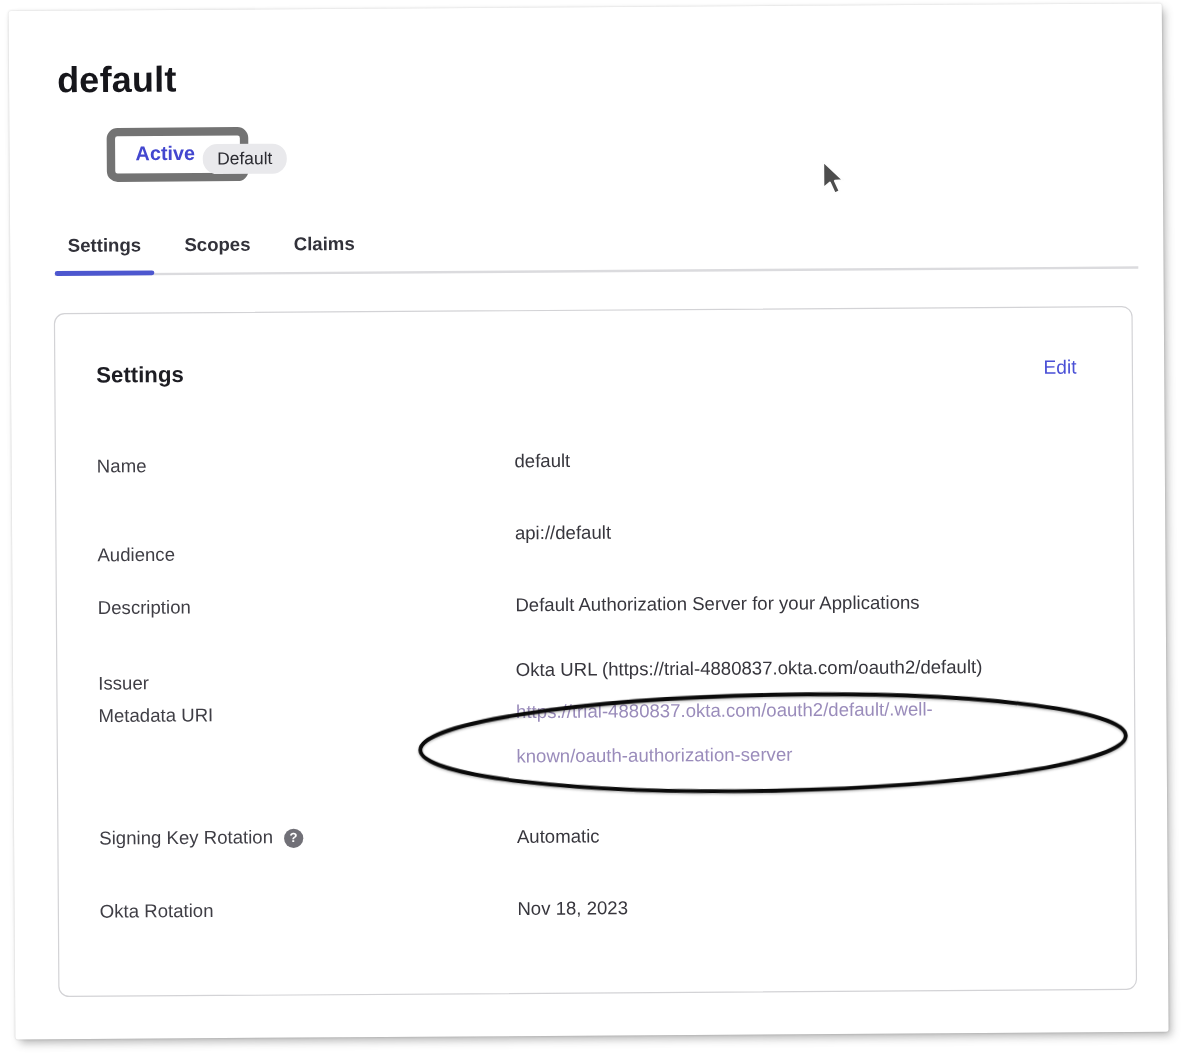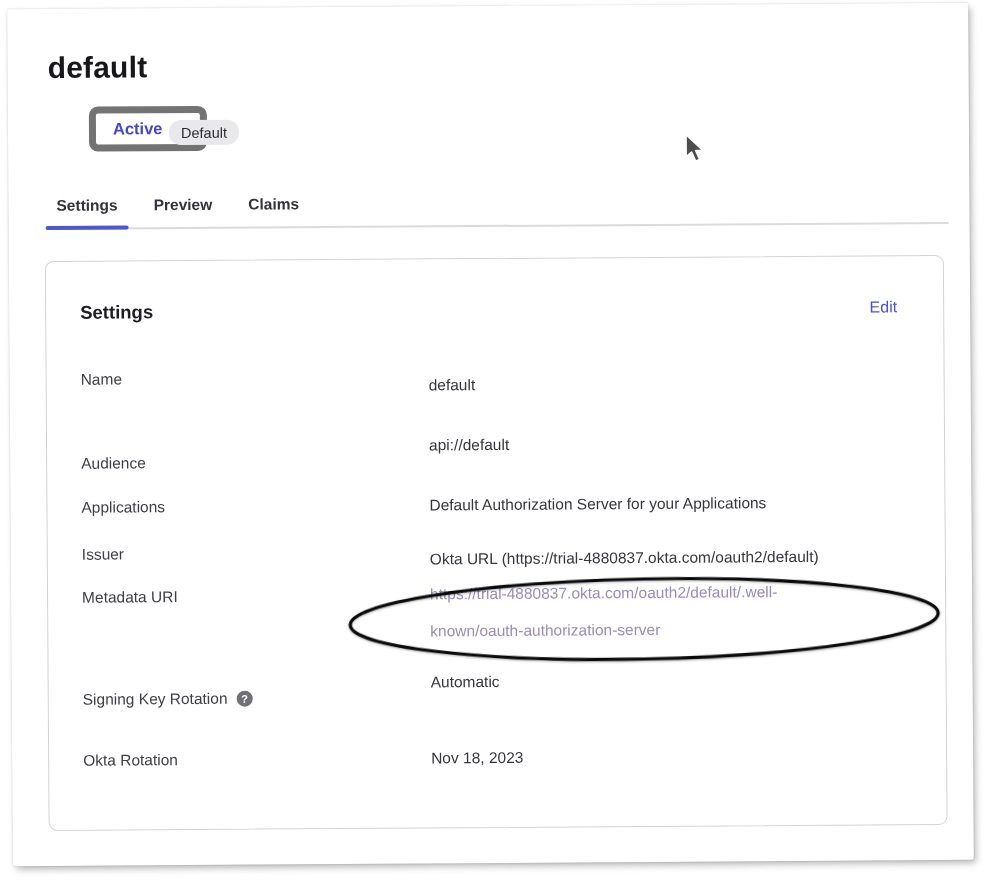--- a/index.html
+++ b/index.html
@@ -43,51 +43,51 @@
 
     <button class="status-btn">
       <span>Active</span>
       <span class="caret">▼</span>
     </button>
 
     <span class="badge">Default</span>
 
     <div class="tabbar">
       <div class="tab active">Settings</div>
-      <div class="tab">Preview</div>
+      <div class="tab">Scopes</div>
       <div class="tab">Claims</div>
     </div>
 
     <div class="card">
       <div class="card-heading">Settings</div>
       <a class="edit-link">Edit</a>
 
-      <span class="row-label" style="top:109px">Name</span>
+      <span class="row-label" style="top:119px">Name</span>
       <span class="row-value" style="top:117px">default</span>
 
       <span class="row-label" style="top:193px">Audience</span>
       <span class="row-value" style="top:177px">api://default</span>
 
-      <span class="row-label" style="top:237px">Applications</span>
+      <span class="row-label" style="top:237px">Description</span>
       <span class="row-value" style="top:237px">Default Authorization Server for your Applications</span>
 
-      <span class="row-label" style="top:284px">Issuer</span>
+      <span class="row-label" style="top:300px">Issuer</span>
       <span class="row-value" style="top:291px">Okta URL (https://trial-4880837.okta.com/oauth2/default)</span>
 
       <span class="row-label" style="top:327px">Metadata URI</span>
       <a class="meta-link" style="top:316px">
         <span>https://trial-4880837.okta.com/oauth2/default/.well-</span><br>
         <span>known/oauth-authorization-server</span>
       </a>
 
       <span class="row-label" style="top:429px">
         <span>Signing Key Rotation</span>
         <span class="help-icon">?</span>
       </span>
-      <span class="row-value" style="top:414px">Automatic</span>
+      <span class="row-value" style="top:430px">Automatic</span>
 
       <span class="row-label" style="top:490px">Okta Rotation</span>
       <span class="row-value" style="top:490px">Nov 18, 2023</span>
     </div>
 
     <svg class="ellipse-annot" width="604" height="92" viewBox="0 0 604 92">
       <ellipse cx="300" cy="45" rx="294" ry="40" fill="none" stroke="#0a0a0a" stroke-width="3.2" transform="rotate(-0.8 300 45)" style="filter:drop-shadow(0 1px 1px rgba(0,0,0,0.3));"></ellipse>
     </svg>
 
     <svg class="cursor" width="26" height="34" viewBox="0 0 26 34">

